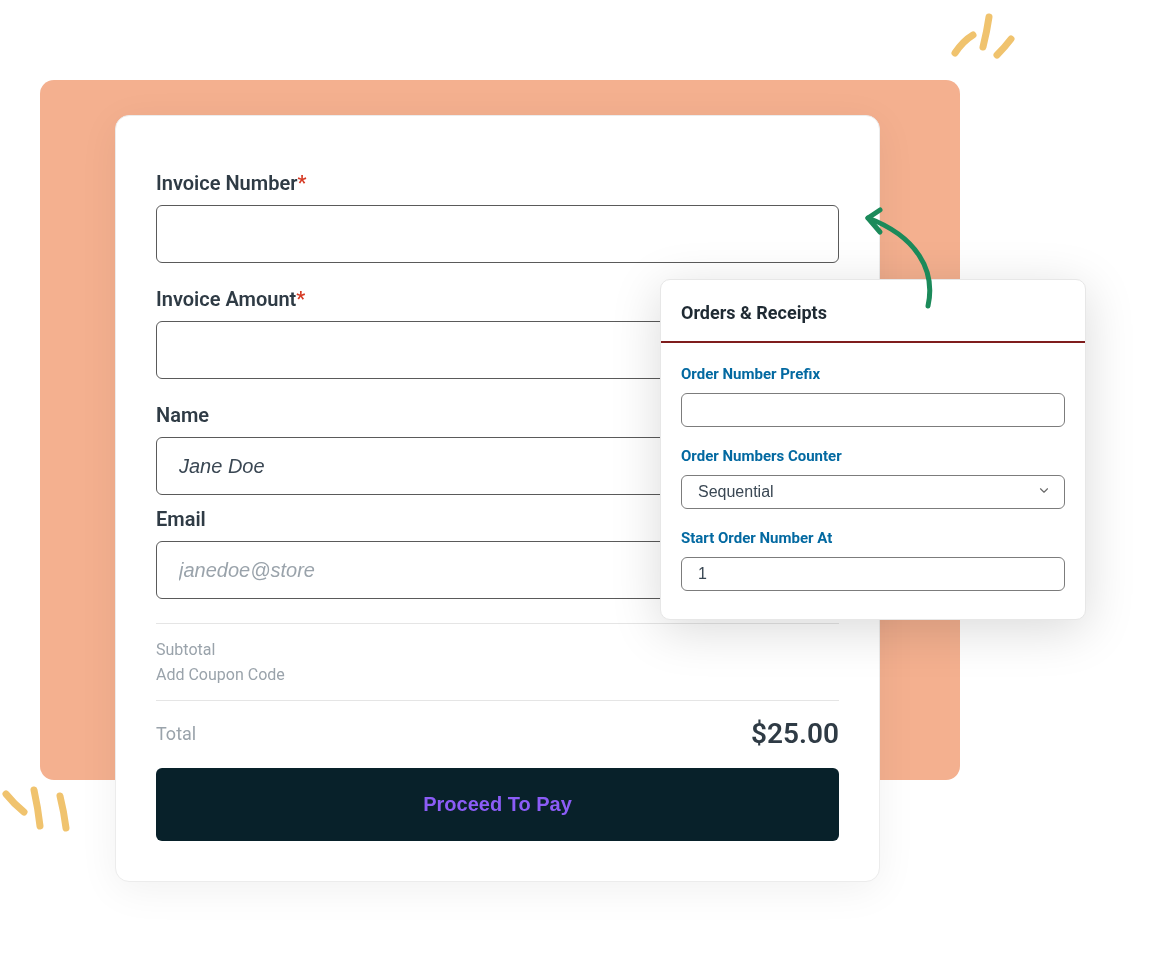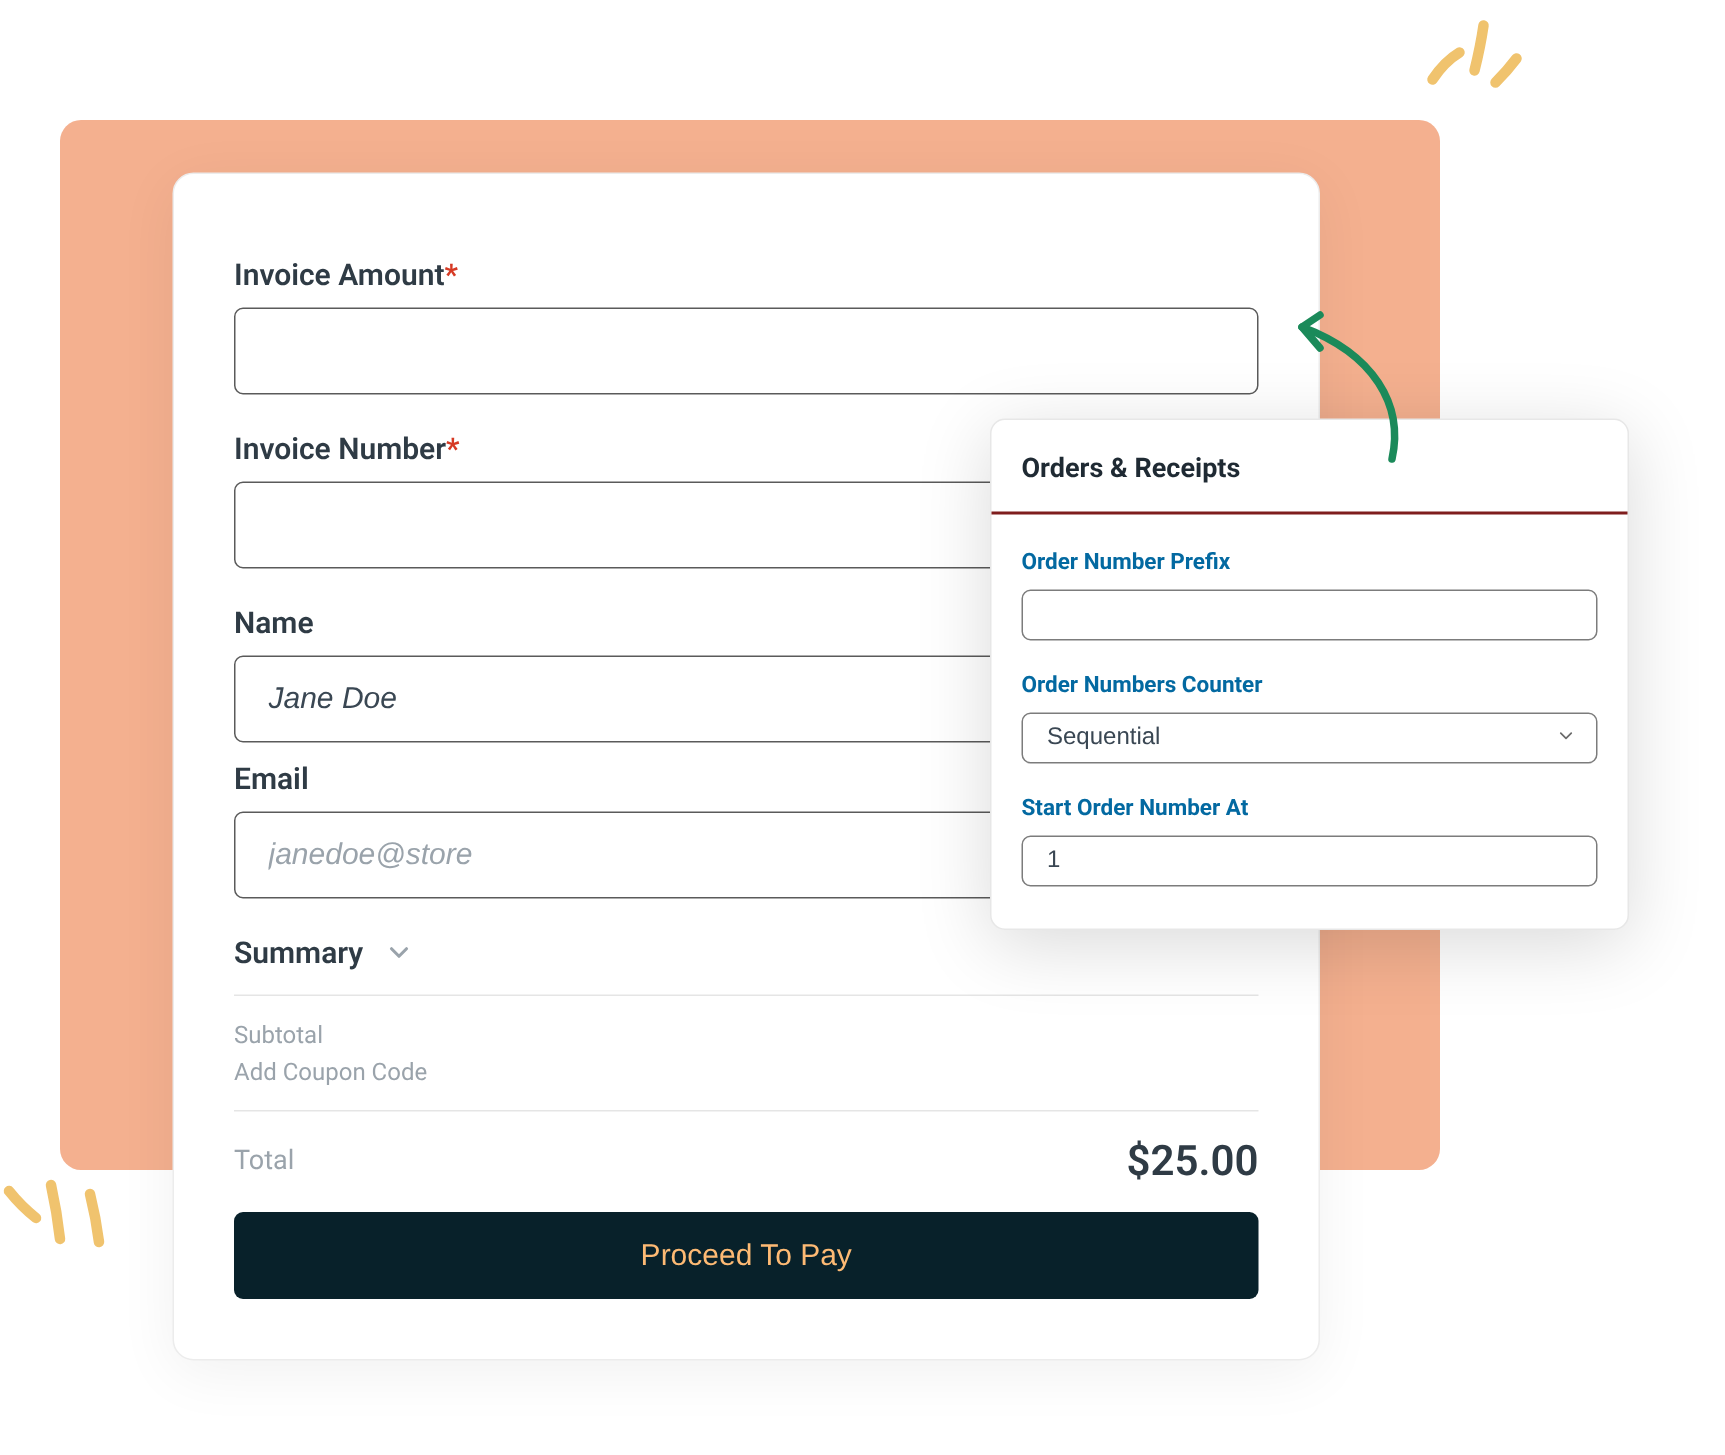--- a/index.html
+++ b/index.html
@@ -123,27 +123,27 @@
     text-align: center;
   }
   .total-value {
     color: #2f3b45;
     font-size: 28px;
     font-weight: 600;
   }
 
   .pay-btn {
     width: 100%;
-    height: 58px;
+    height: 73px;
     background: #08212a;
-    color: #fdba74;
+    color: #8b5cf6;
     border: none;
     border-radius: 6px;
     font-size: 20px;
-    font-weight: 400;
+    font-weight: 700;
     cursor: pointer;
   }
 
   
   .side-card {
     position: absolute;
     left: 660px;
     top: 279px;
     width: 426px;
     background: #ffffff;
@@ -218,51 +218,43 @@
     <path d="M60 14 Q64 30 66 46" stroke="#f0c36e" stroke-width="7" stroke-linecap="round" fill="none"></path>
   </svg>
 </div>
 
 <div class="peach-bg"></div>
 
 <div class="main-card">
 
   <div class="block">
     <div class="field-label">
-      <span>Invoice Amount</span><span class="req">*</span>
+      <span>Invoice Number</span><span class="req">*</span>
     </div>
     <input class="text-input" type="text" value="" style="">
   </div>
 
   <div class="block">
     <div class="field-label">
-      <span>Invoice Number</span><span class="req">*</span>
+      <span>Invoice Amount</span><span class="req">*</span>
     </div>
     <input class="text-input" type="text" value="" style="">
   </div>
 
   <div class="two-col block">
     <div>
       <div class="field-label">Name</div>
       <input class="text-input" type="text" value="Jane Doe" style="">
     </div>
     <div>
       <div class="field-label">Email</div>
       <input class="text-input" type="text" placeholder="janedoe@store" style="">
     </div>
   </div>
 
-  <div class="summary-row">
-    <span class="summary-title">Summary</span>
-    <span class="chevron-down-icon">
-      <svg viewBox="0 0 24 24">
-          <path d="M6 9l6 6 6-6" stroke="#9aa3ab" stroke-width="2.5" fill="none" stroke-linecap="round" stroke-linejoin="round"></path>
-        </svg>
-    </span>
-  </div>
 
   <hr class="divider">
 
   <div class="muted">Subtotal</div>
   <div class="muted">Add Coupon Code</div>
 
   <hr class="divider">
 
   <div class="total-row">
     <span class="total-label">Total</span>

